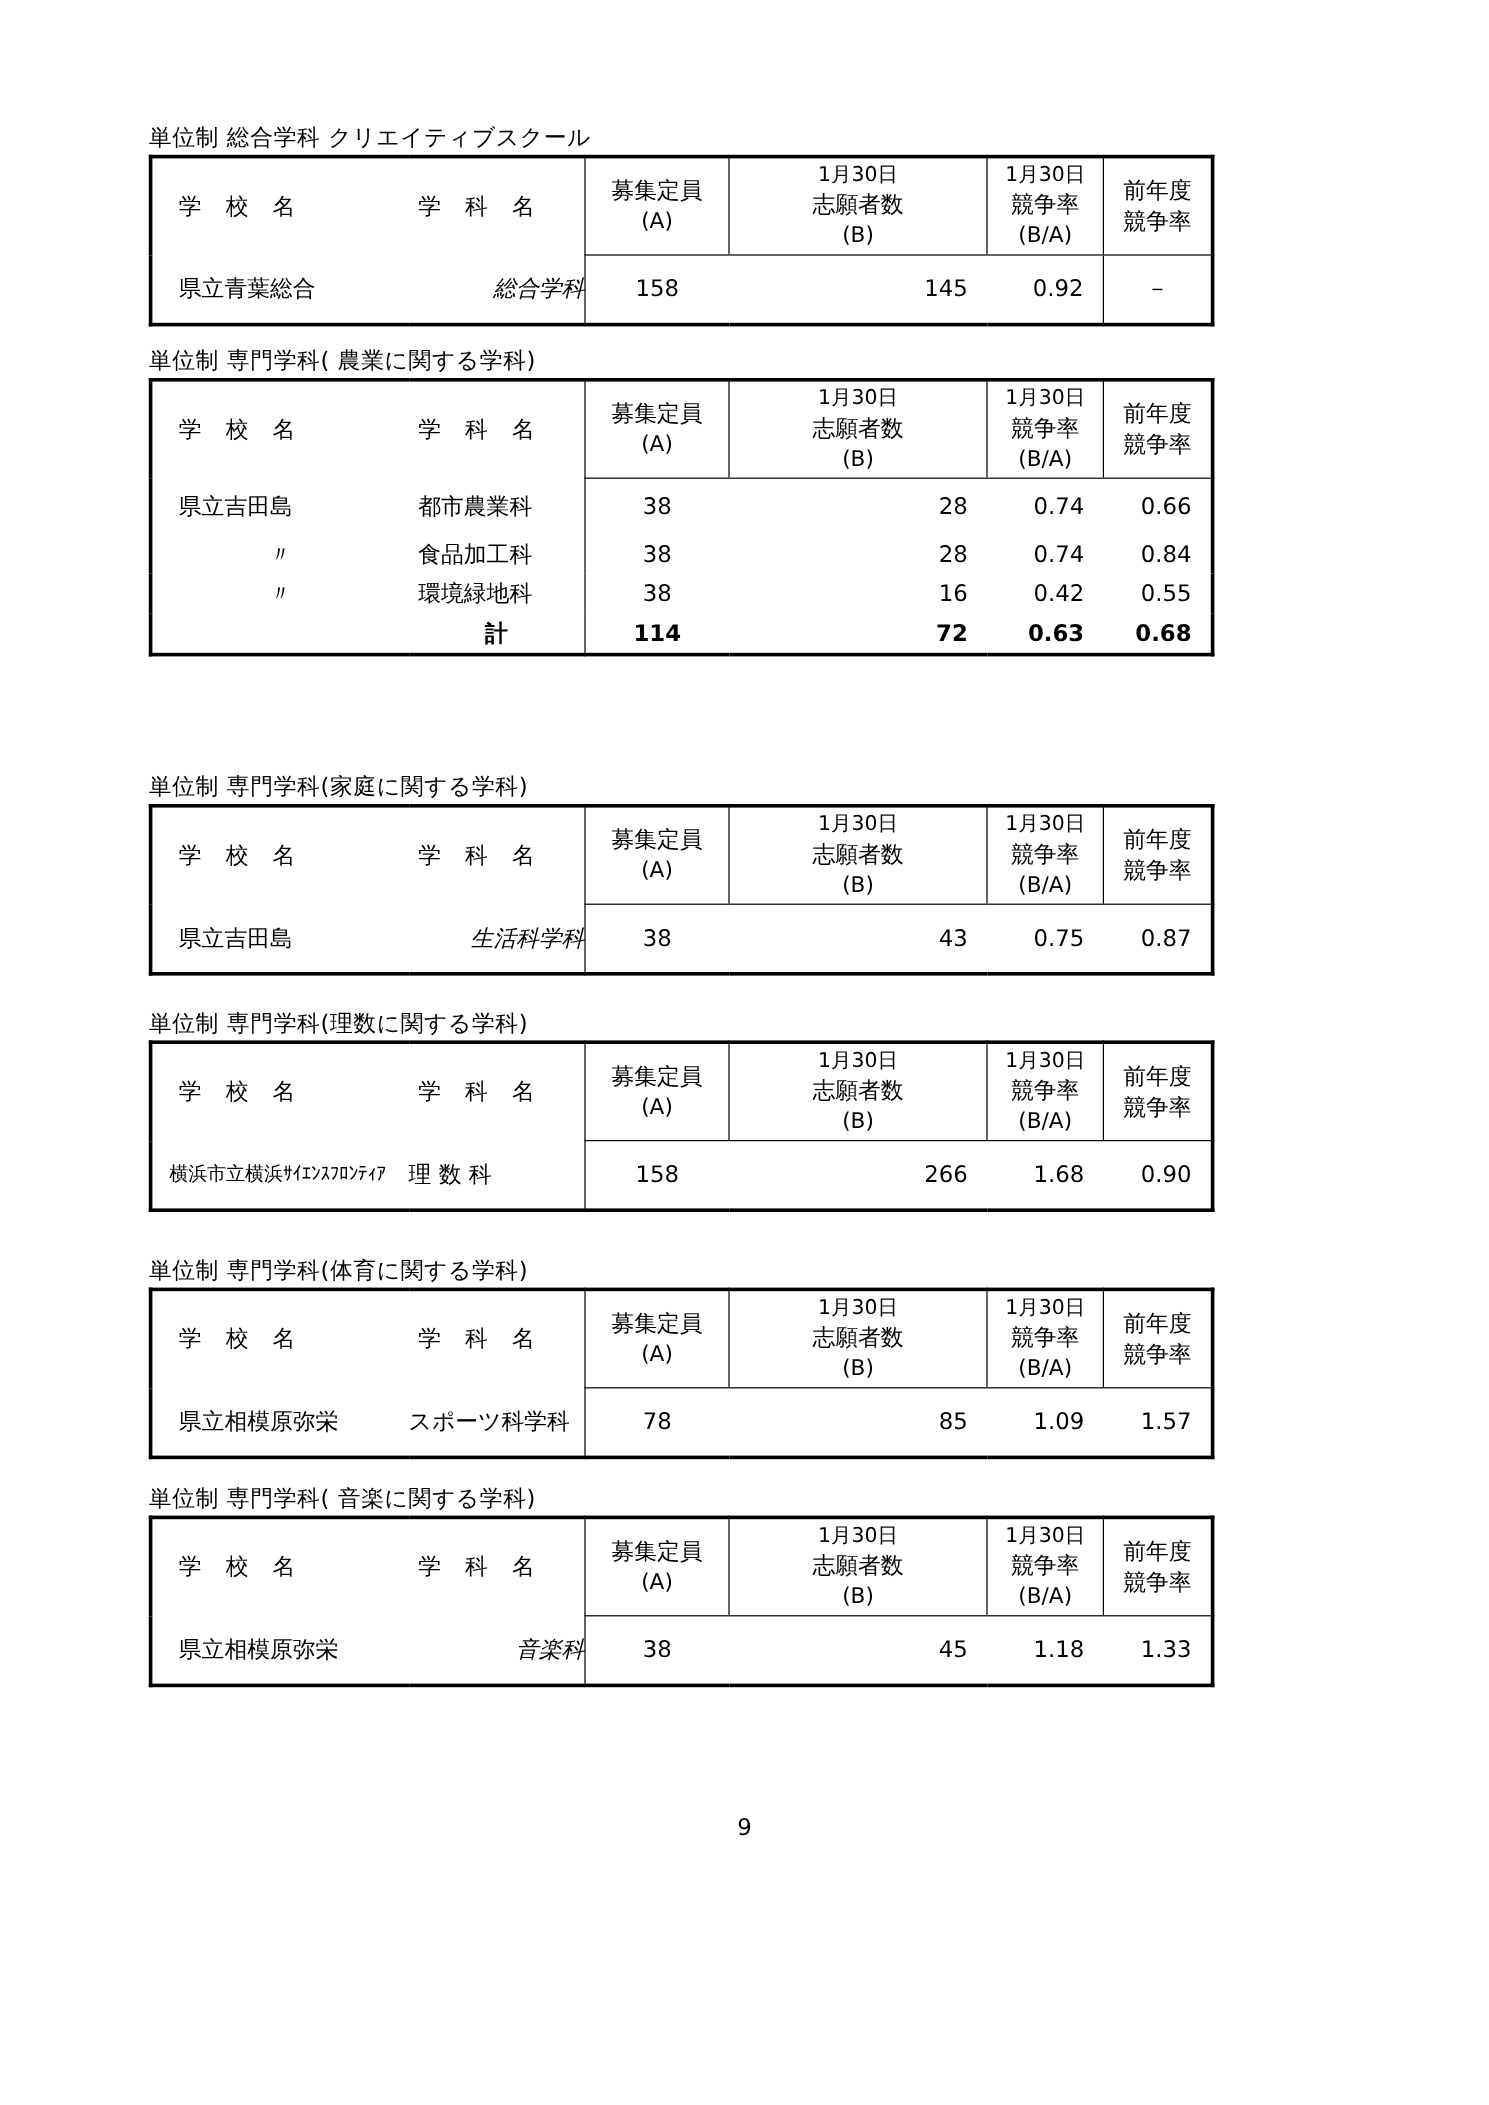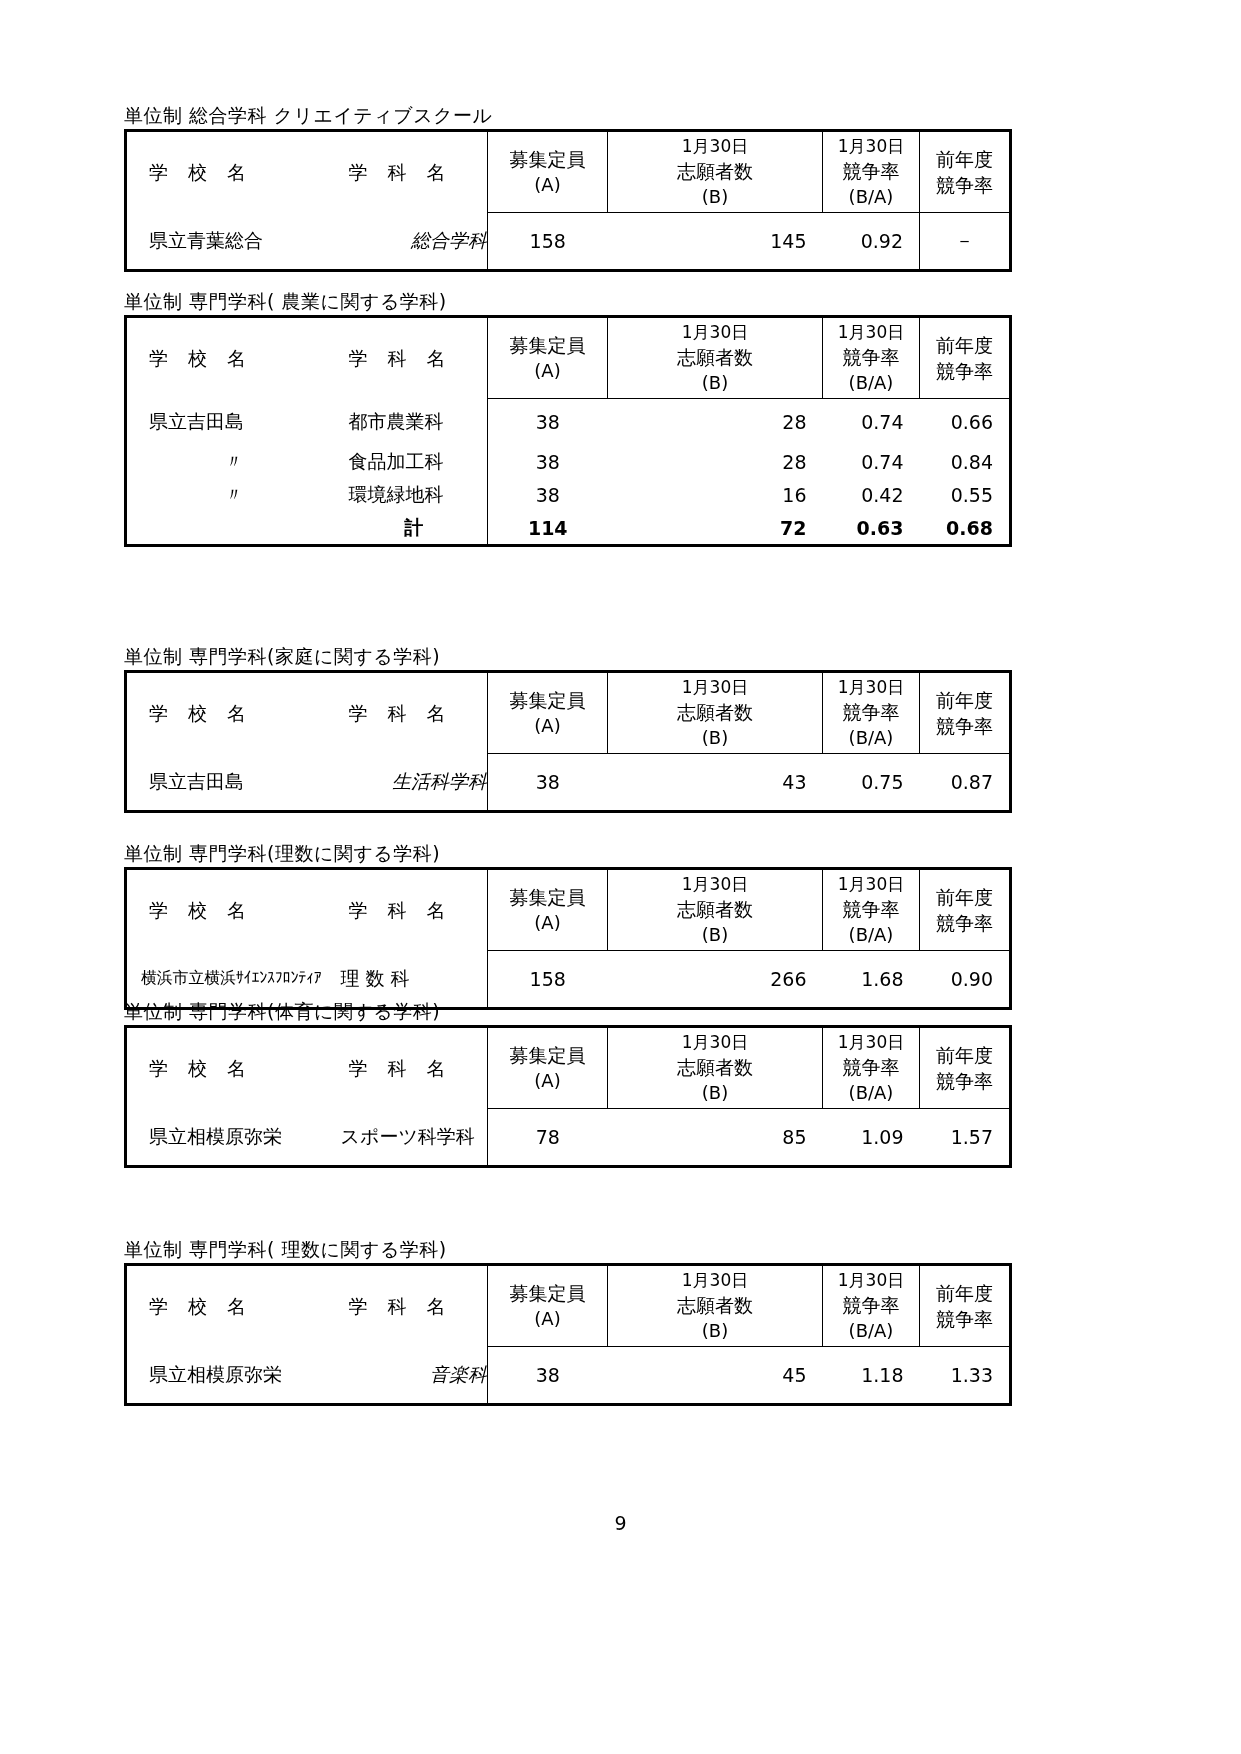--- a/index.html
+++ b/index.html
@@ -350,21 +350,21 @@
         <td class="dept" style="padding-left:0;">理 数 科</td>
         <td class="num">158</td>
         <td class="numr">266</td>
         <td class="numr">1.68</td>
         <td class="numr">0.90</td>
       </tr>
     </tbody>
       </table>
   </div>
 
-  <div class="section" style="top:1000px;">
+  <div class="section" style="top:1048px;">
     <div class="caption">単位制  専門学科(体育に関する学科)</div>
     <table class="tbl">
       <colgroup>
           <col class="c-school">
           <col class="c-dept">
           <col class="c-cap">
           <col class="c-app">
           <col class="c-rate">
           <col class="c-prev">
         </colgroup>
@@ -397,21 +397,21 @@
         <td class="num">78</td>
         <td class="numr">85</td>
         <td class="numr">1.09</td>
         <td class="numr">1.57</td>
       </tr>
     </tbody>
       </table>
   </div>
 
   <div class="section" style="top:1238px;">
-    <div class="caption">単位制  専門学科( 理数に関する学科)</div>
+    <div class="caption">単位制  専門学科( 音楽に関する学科)</div>
     <table class="tbl">
       <colgroup>
           <col class="c-school">
           <col class="c-dept">
           <col class="c-cap">
           <col class="c-app">
           <col class="c-rate">
           <col class="c-prev">
         </colgroup>
       <tbody>

